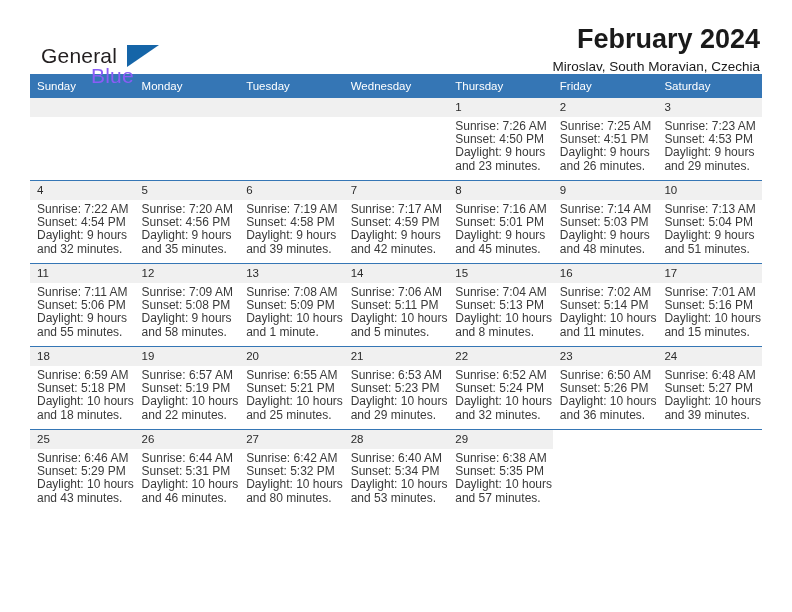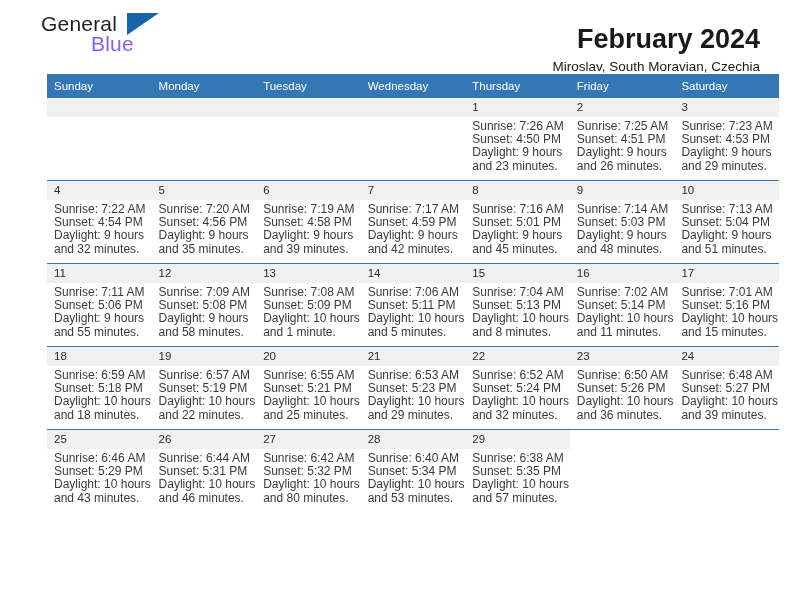--- a/index.html
+++ b/index.html
@@ -23,21 +23,21 @@
   }
 
   
   .topbar {
     position: relative;
     height: 74px;
   }
   .logo {
     position: absolute;
     left: 2px;
-    top: 12px;
+    top: 44px;
     width: 200px;
     height: 48px;
   }
   .logo-general {
     position: absolute;
     left: 9px;
     top: 0px;
     font-size: 21px;
     letter-spacing: 0.2px;
     color: #231f20;
@@ -77,21 +77,20 @@
     color: #1a1a1a;
     line-height: 22px;
     white-space: nowrap;
   }
 
   
   .calendar {
     width: 732px;
     border-collapse: collapse;
     table-layout: fixed;
-    margin-left: 17px;
   }
   .calendar th {
     background: #3576b5;
     color: #ffffff;
     font-size: 11.5px;
     font-weight: normal;
     text-align: left;
     padding: 6px 0 6px 7px;
     height: 12px;
   }

